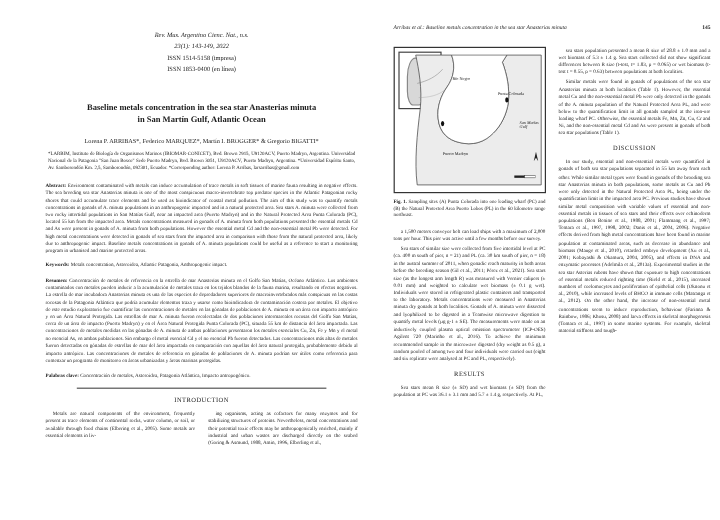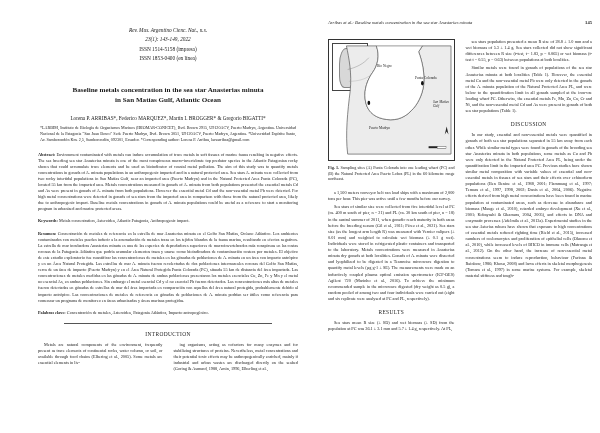--- a/index.html
+++ b/index.html
@@ -108,21 +108,21 @@
 
     <div class="journal-block">
       <div class="ital">Rev. Mus. Argentino Cienc. Nat., n.s.</div>
       <div class="ital">23(1): 143-149, 2022</div>
       <div>ISSN 1514-5158 (impresa)</div>
       <div>ISSN 1853-0400 (en línea)</div>
     </div>
 
     <div class="title">
       <div>Baseline metals concentration in the sea star Anasterias minuta</div>
-      <div>in San Matías Gulf, Atlantic Ocean</div>
+      <div>in San Martín Gulf, Atlantic Ocean</div>
     </div>
 
     <div class="authors">Lorena P. ARRIBAS*, Federico MARQUEZ*, Martín I. BROGGER* &amp; Gregorio BIGATTI*</div>
     <div class="affil">*LARBIM, Instituto de Biología de Organismos Marinos (IBIOMAR-CONICET), Bvd. Brown 2915, U9120ACV, Puerto Madryn, Argentina. Universidad Nacional de la Patagonia "San Juan Bosco" Sede Puerto Madryn, Bvd. Brown 3051, U9120ACV, Puerto Madryn, Argentina. *Universidad Espíritu Santo, Av. Samborondón Km. 2,5, Samborondón, 092301, Ecuador. *Corresponding author: Lorena P. Arribas, larsarribas@gmail.com</div>
 
     <div class="abs">
       <b>Abstract:</b>
       <span>Environment contaminated with metals can induce accumulation of trace metals in soft tissues of marine fauna resulting in negative effects. The sea breeding sea star Anasterias minuta is one of the most conspicuous macro-invertebrate top predator species in the Atlantic Patagonian rocky shores that could accumulate trace elements and be used as bioindicator of coastal metal pollution. The aim of this study was to quantify metals concentrations in gonads of A. minuta populations in an anthropogenic impacted and in a natural protected area. Sea stars A. minuta were collected from two rocky intertidal populations in San Matías Gulf, near an impacted area (Puerto Madryn) and in the Natural Protected Area Punta Colorada (PC), located 55 km from the impacted area. Metals concentrations measured in gonads of A. minuta from both populations presented the essential metals Cd and As were present in gonads of A. minuta from both populations. However the essential metal Cd and the non-essential metal Pb were detected. For high metal concentrations were detected in gonads of sea stars from the impacted area in comparison with those from the natural protected area, likely due to anthropogenic impact. Baseline metals concentrations in gonads of A. minuta populations could be useful as a reference to start a monitoring program in urbanised and marine protected areas.</span>
     </div>
 

